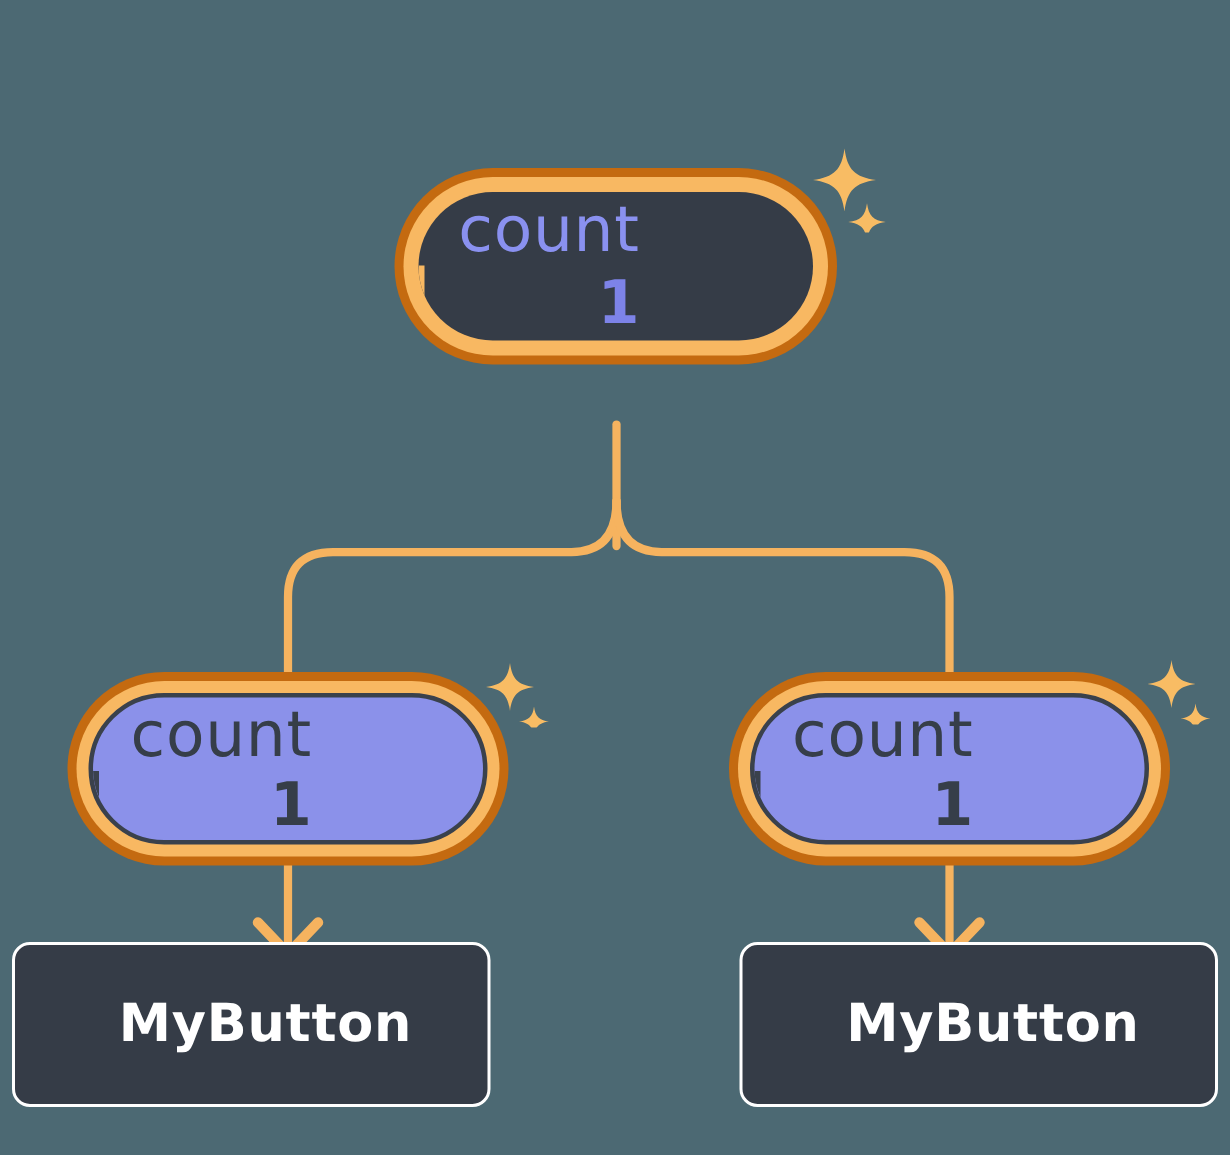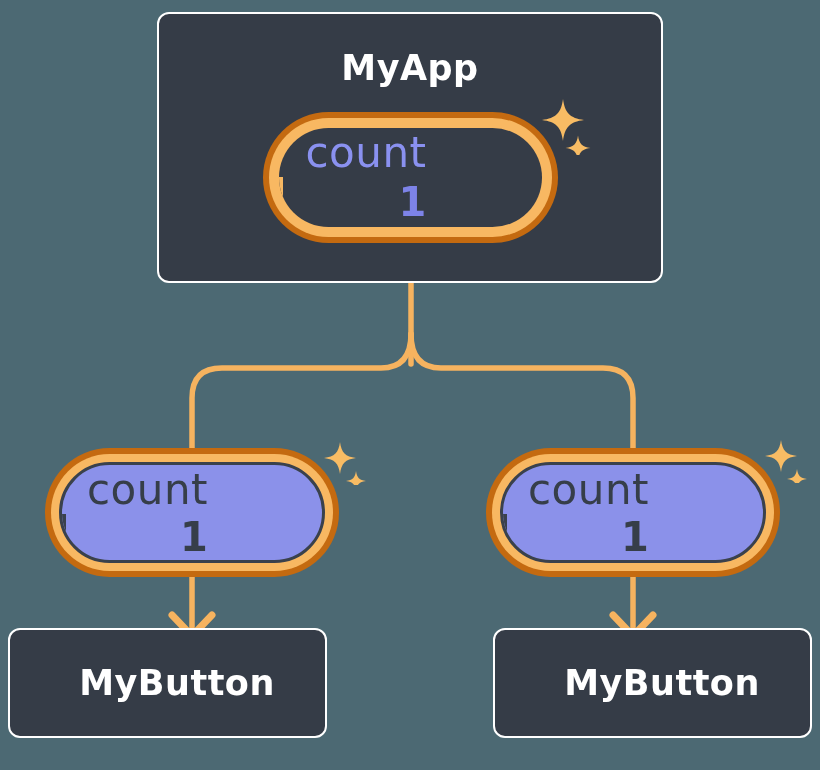--- a/index.html
+++ b/index.html
@@ -136,23 +136,20 @@
 <div class="canvas">
 
   <svg class="connectors" viewBox="0 0 820 770">
     <path d="M411 283 V364"></path>
     <path d="M411 334 Q411 368 381 368 H222 Q192 368 192 398 V632"></path>
     <path d="M411 334 Q411 368 441 368 H603 Q633 368 633 398 V632"></path>
     <path class="arrowhead" d="M172 615 L192 636 L212 615"></path>
     <path class="arrowhead" d="M613 615 L633 636 L653 615"></path>
   </svg>
 
-  <div class="card root-card">
-    <div class="card-title root-title">MyApp</div>
-  </div>
 
   <div class="pill pill-dark">
     <div class="ring"></div>
     <div class="body">
       <div class="cell-label">count</div>
       <div class="cell-value">1</div>
     </div>
   </div>
   <svg class="sparkles sparkles-root" viewBox="-35 -35 70 70">
     <path transform="scale(21)" d="M0,-1C0.09,-0.33 0.33,-0.09 1,0C0.33,0.09 0.09,0.33 0,1C-0.09,0.33 -0.33,0.09 -1,0C-0.33,-0.09 -0.09,-0.33 0,-1Z"></path>

